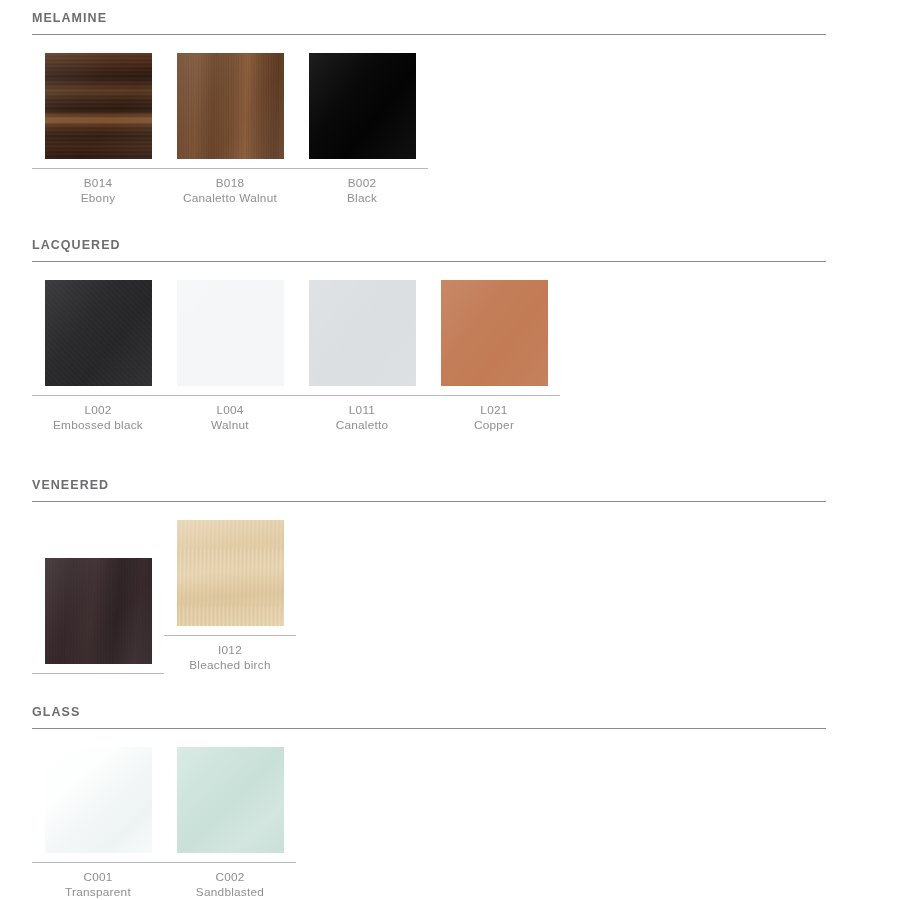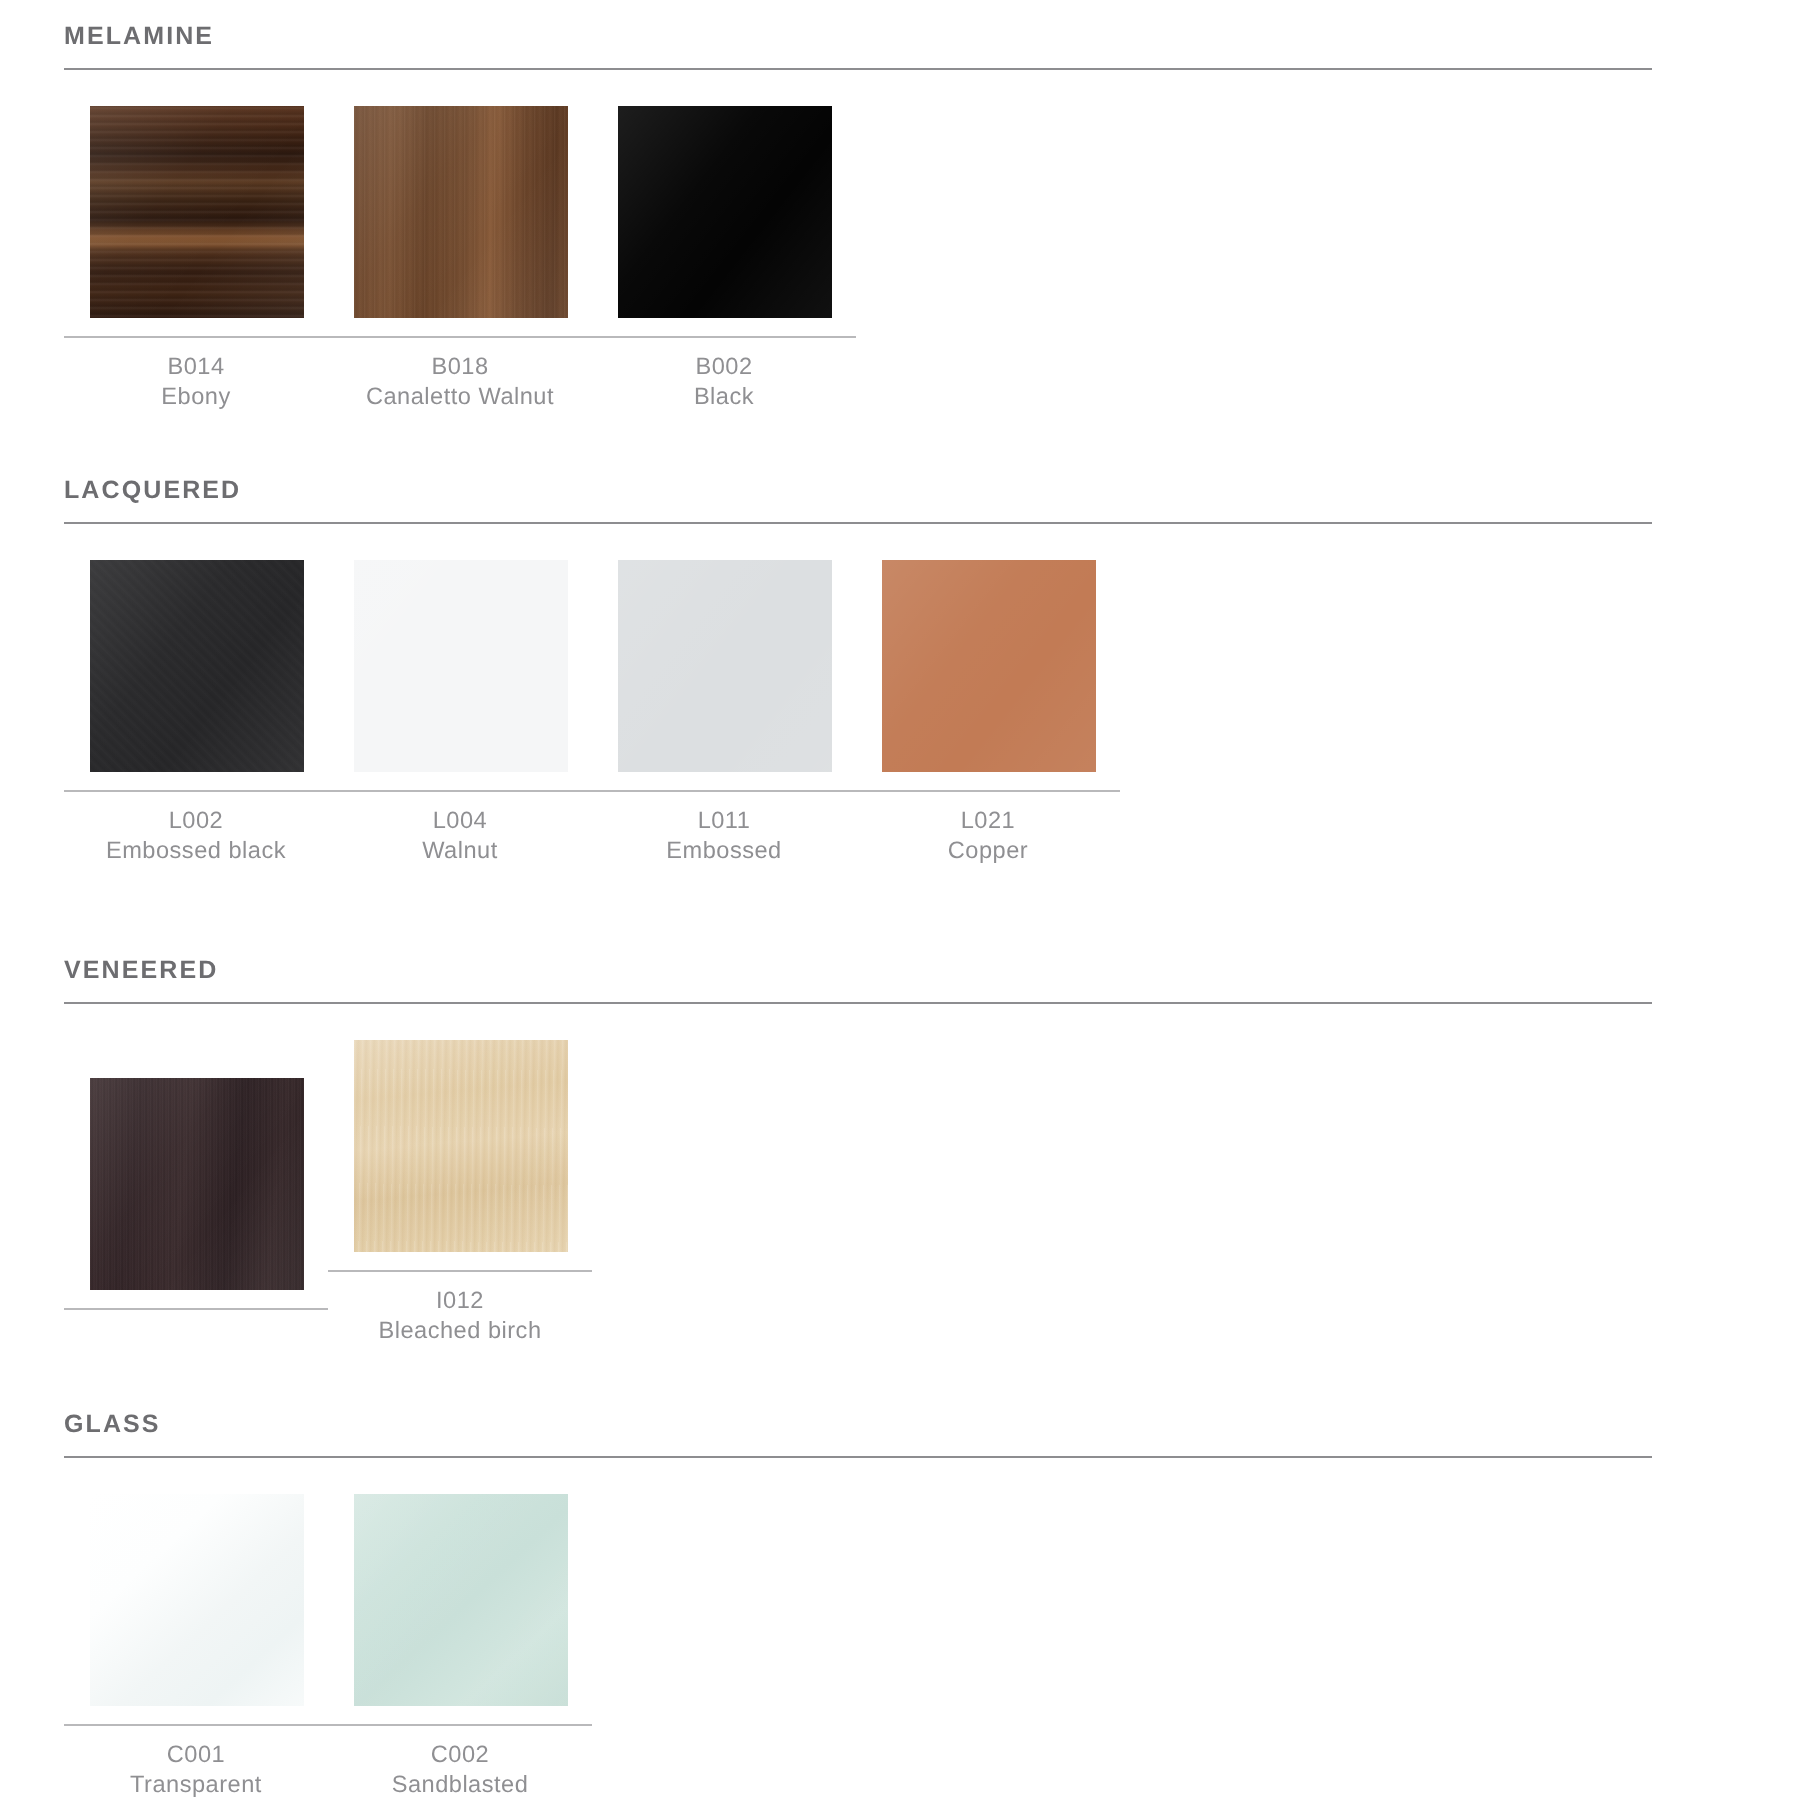--- a/index.html
+++ b/index.html
@@ -41,21 +41,21 @@
   .section-rule {
     width: 794px;
     height: 1px;
     background: #8d8d90;
   }
 
   
   .swatch-row {
     display: flex;
     flex-direction: row;
-    align-items: center;
+    align-items: flex-end;
     padding-top: 18px;
   }
   .swatch-cell {
     width: 132px;
     display: flex;
     flex-direction: column;
     align-items: center;
   }
   .swatch-tile {
     width: 107px;
@@ -253,21 +253,21 @@
             <span class="swatch-name">Walnut</span>
           </div>
         </div>
         <div class="swatch-cell">
           <div class="swatch-tile">
             <div class="tex tex-flat" style="--c: #dcdfe1; background: rgb(220, 223, 225);"></div>
           </div>
           <div class="swatch-divider"></div>
           <div class="swatch-labels">
             <span class="swatch-code">L011</span>
-            <span class="swatch-name">Embossed</span>
+            <span class="swatch-name">Canaletto</span>
           </div>
         </div>
         <div class="swatch-cell">
           <div class="swatch-tile">
             <div class="tex tex-flat" style="--c: #c27b55; background: rgb(194, 123, 85);"></div>
           </div>
           <div class="swatch-divider"></div>
           <div class="swatch-labels">
             <span class="swatch-code">L021</span>
             <span class="swatch-name">Copper</span>

